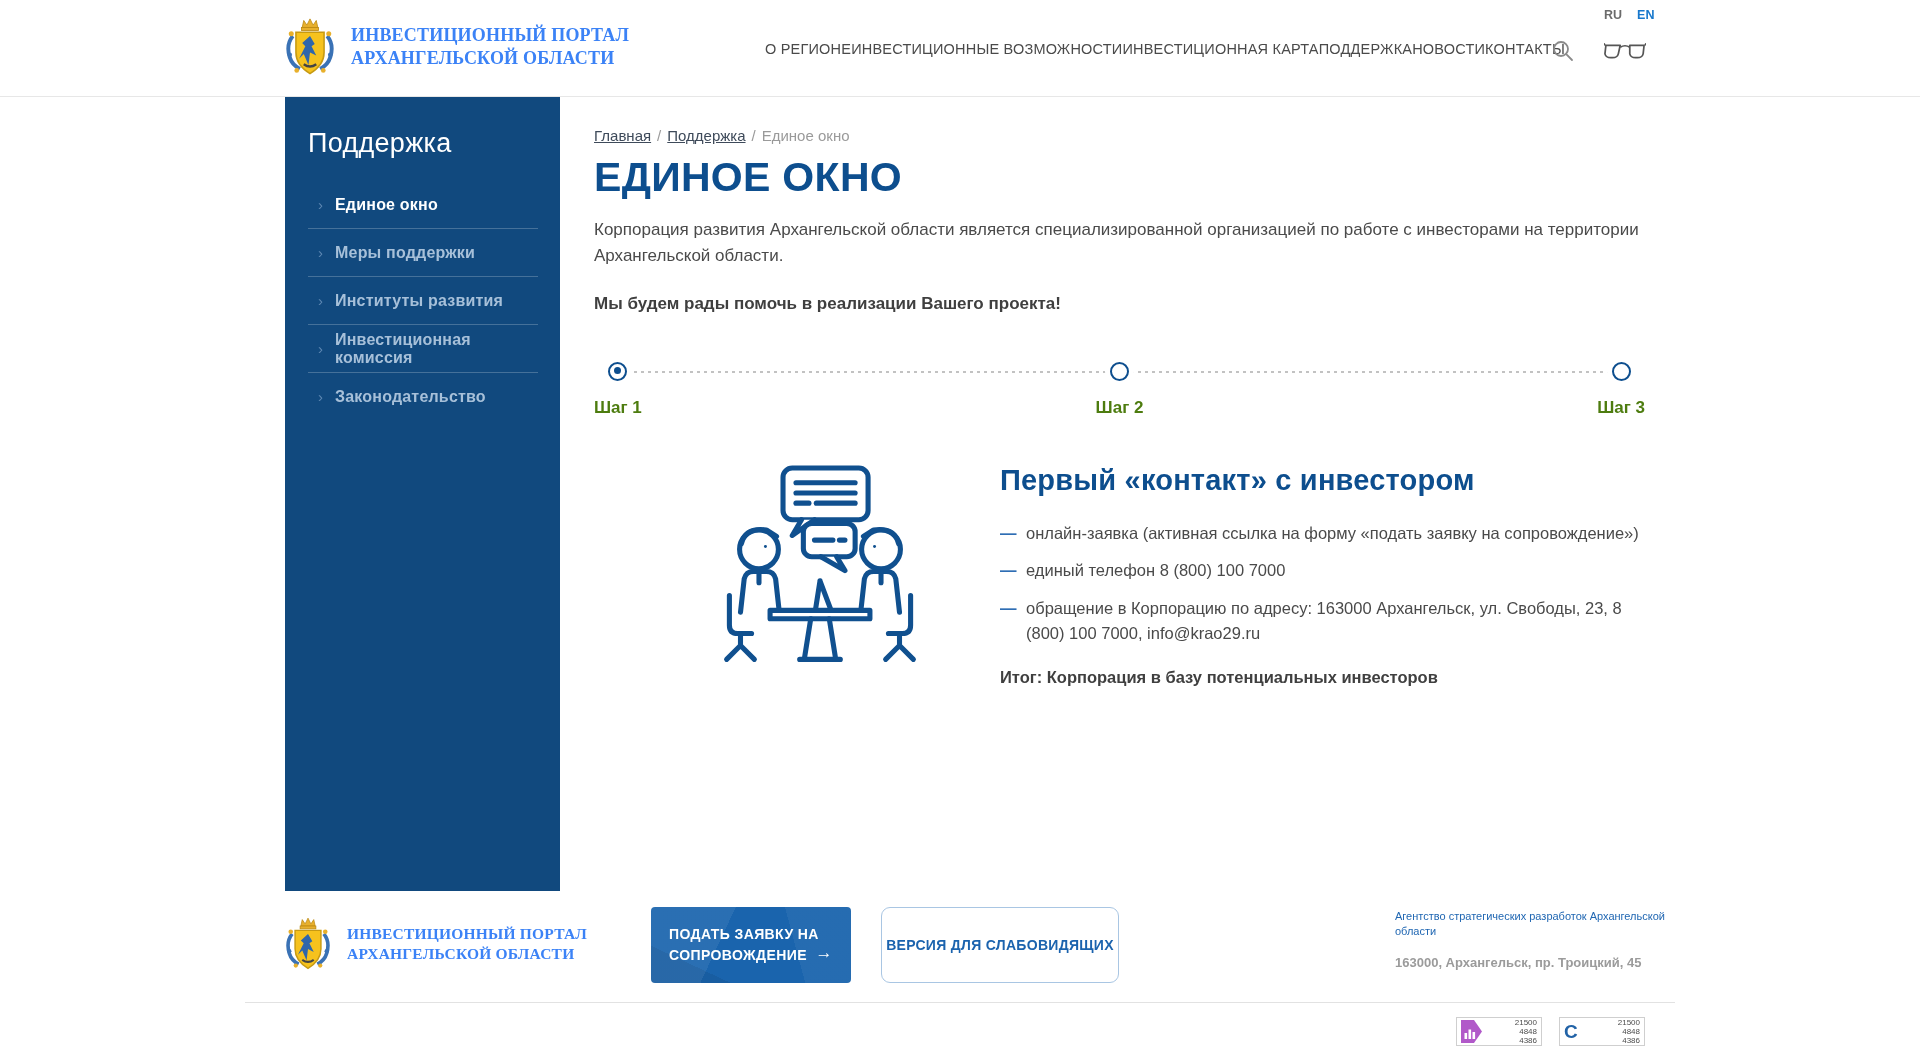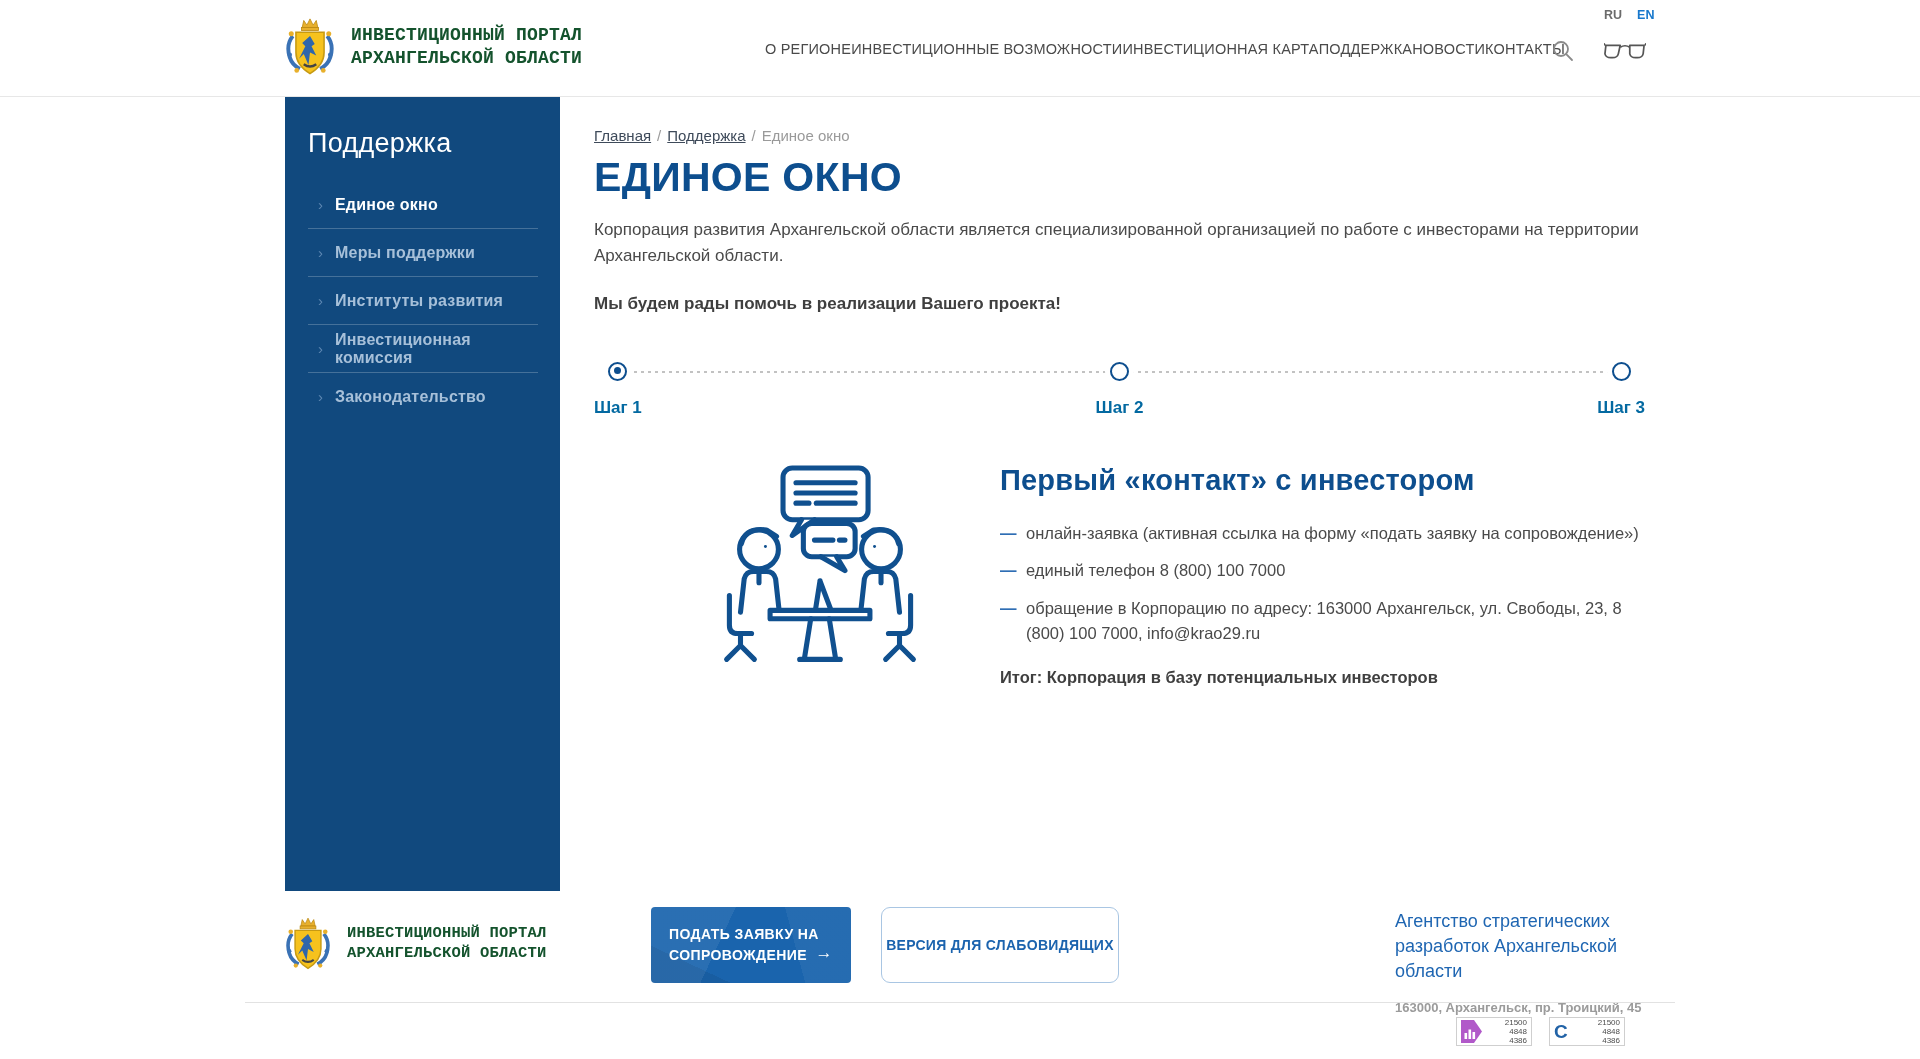--- a/index.html
+++ b/index.html
@@ -3,21 +3,21 @@
 <meta charset="utf-8">
 <style>
   * { margin:0; padding:0; box-sizing:border-box; }
   html,body { width:1920px; height:1059px; background:#fff; font-family:"Liberation Sans", sans-serif; overflow:hidden; }
   .page { position:relative; width:1920px; height:1059px; }
 
   
   .header { position:absolute; left:0; top:0; width:1920px; height:97px; background:#fff; border-bottom:1px solid #e7e7e7; z-index:5; }
   .logo-group { position:absolute; left:285px; top:15px; display:flex; align-items:center; gap:16px; }
   .logo-group .crest { width:50px; height:64px; }
-  .logo-text { font-family:Liberation Mono, monospace; font-weight:bold; color:#14532d; font-size:18px; line-height:1.28; letter-spacing:0.2px; }
+  .logo-text { font-family:Liberation Serif, serif; font-weight:bold; color:#3b82f6; font-size:18px; line-height:1.28; letter-spacing:0.2px; }
   .main-nav { position:absolute; left:765px; top:0; height:97px; display:flex; align-items:center; }
   .main-nav a { text-decoration:none; color:#4a4a4a; font-size:14.5px; letter-spacing:0.2px; white-space:nowrap; cursor:pointer; }
   .lang { position:absolute; left:1604px; top:8px; display:flex; gap:15px; font-size:12.5px; font-weight:bold; }
   .lang .ru { color:#6b6b6b; text-decoration:none; cursor:pointer; }
   .lang .en { color:#1878cc; text-decoration:none; cursor:pointer; }
   .search-btn { position:absolute; left:1552px; top:40px; width:22px; height:22px; cursor:pointer; background:none; border:none; }
   .glasses-btn { position:absolute; left:1604px; top:42px; width:42px; height:18px; cursor:pointer; background:none; border:none; }
 
   
   .sidebar { position:absolute; left:285px; top:97px; width:275px; height:794px; background:#11497e; padding:31px 22px 0 23px; }
@@ -39,21 +39,21 @@
 
   
   .steps { position:relative; height:64px; margin-top:48px; }
   .dotline { position:absolute; left:10px; right:10px; top:8px; height:4px;
              background-image:radial-gradient(circle, #c2c2c2 1.3px, transparent 1.5px);
              background-size:7px 4px; background-repeat:repeat-x; }
   .step-circle { position:absolute; top:0; width:19px; height:19px; border:2.5px solid #0d4e8e; border-radius:50%;
                  background:#fff; box-shadow:0 0 0 5px #fff; }
   .step-circle.filled::after { content:""; position:absolute; left:3.5px; top:3.5px; width:7px; height:7px; background:#0d4e8e; border-radius:50%; }
   .sc1 { left:14px; } .sc2 { left:50%; margin-left:-10px; } .sc3 { right:14px; }
-  .step-label { position:absolute; top:36px; font-size:17px; font-weight:bold; color:#0369a1; }
+  .step-label { position:absolute; top:36px; font-size:17px; font-weight:bold; color:#4d7c0f; }
   .sl1 { left:0; } .sl2 { left:50%; transform:translateX(-50%); } .sl3 { right:0; }
 
   
   .step-content { display:flex; margin-top:38px; }
   .illus { margin-left:128px; width:196px; height:204px; flex:none; }
   .step-text { margin-left:82px; width:660px; }
   .step-heading { font-size:29px; font-weight:bold; color:#0d4e8e; letter-spacing:0.2px; }
   .bullets { list-style:none; margin-top:24px; }
   .bullets li { position:relative; padding-left:26px; margin-bottom:13px; font-size:16.5px; line-height:1.5; color:#4a4a4a; }
   .bullets .dash { position:absolute; left:0; top:0; color:#2e6db4; font-weight:bold; }
@@ -71,25 +71,25 @@
                                 linear-gradient(25deg, rgba(0,0,0,0.07) 0 22%, transparent 22%);
                color:#fff; font-weight:bold; font-size:14px; letter-spacing:0.4px; text-align:left;
                padding:16px 18px; line-height:1.5; font-family:"Liberation Sans", sans-serif; }
   .btn-apply .arr { position:absolute; right:18px; bottom:18px; font-size:17px; font-weight:bold; }
   .btn-eyes { position:absolute; left:881px; top:16px; width:238px; height:76px; background:#fff; border:1px solid #a9c6e3; border-radius:9px;
               color:#1b63ae; font-weight:bold; font-size:14px; letter-spacing:0.3px; cursor:pointer; font-family:"Liberation Sans", sans-serif; }
   .contact-block { position:absolute; left:1196px; top:20px; }
   .phone { font-size:22px; font-weight:bold; color:#9b9b9b; letter-spacing:0.3px; }
   .email { margin-top:5px; font-size:22px; font-weight:bold; color:#1a60ae; text-decoration:none; display:inline-block; cursor:pointer; }
   .agency-block { position:absolute; left:1395px; top:18px; width:270px; }
-  .agency-link { font-size:18px; line-height:1.4; color:#1f66b2; text-decoration:none; cursor:pointer; display:inline-block; }
+  .agency-link { font-size:11px; line-height:1.4; color:#1f66b2; text-decoration:none; cursor:pointer; display:inline-block; }
   .address { margin-top:15px; font-size:13px; font-weight:bold; color:#9b9b9b; }
   .foot-divider { position:absolute; left:245px; top:111px; width:1430px; height:1px; background:#e2e2e2; }
   .counters { position:absolute; left:1456px; top:126px; display:flex; gap:17px; }
-  .counter { width:76px; height:29px; background:#fff; border:1px solid #cfcfcf; display:flex; align-items:center; padding:2px 4px; cursor:pointer; }
+  .counter { width:86px; height:29px; background:#fff; border:1px solid #cfcfcf; display:flex; align-items:center; padding:2px 4px; cursor:pointer; }
   .counter .nums { margin-left:auto; text-align:right; font-size:8px; line-height:1.15; color:#4d4d4d; }
   .counter .c-glyph { font-size:19px; font-weight:bold; color:#2263a7; font-family:"Liberation Sans", sans-serif; }
 </style>
 </head>
 <body>
 
 <div class="page">
 
   <header class="header">
     <div class="logo-group">

